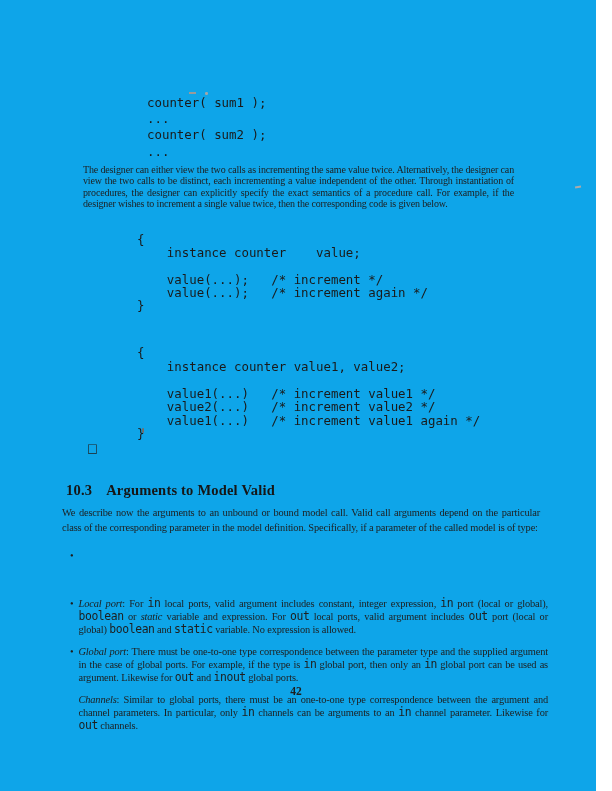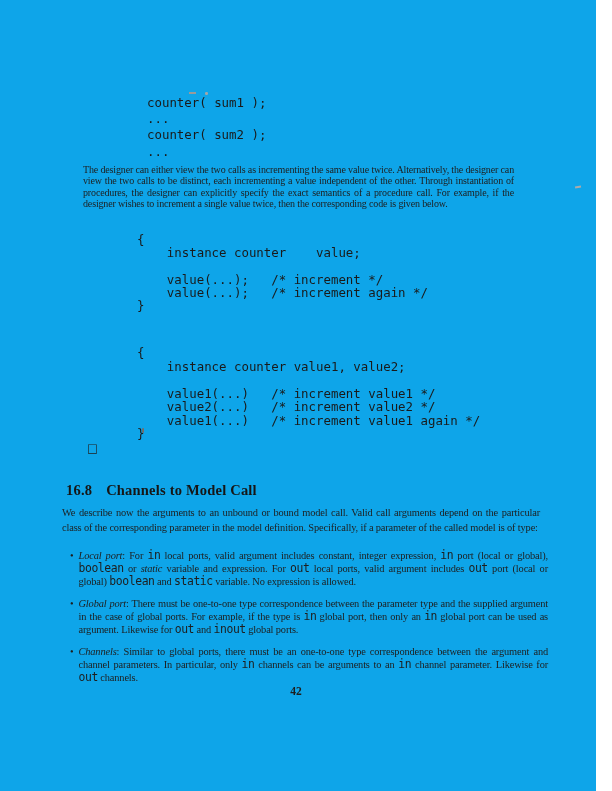--- a/index.html
+++ b/index.html
@@ -49,20 +49,21 @@
   .heading .num { margin-right: 14px; }
   
   .bullet { position: absolute; left: 70px; width: 478px; }
   .bullet .marker { position: absolute; left: 0; top: 1px; font-size: 10.4px; }
   .bullet .btext {
     margin-left: 8.5px;
     text-align: justify;
     font-size: 10.4px;
     line-height: 13.2px;
     letter-spacing: -0.15px;
+    margin-top: 48px;
   }
   #bullet1 { top: 549px; }
   #bullet2 { top: 597px; }
   #bullet3 { top: 645px; }
   .seg-i { font-style: italic; }
   .seg-m {
     font-family: "DejaVu Sans Mono", "Liberation Mono", monospace;
     font-size: 11.4px;
     line-height: 9px;
     letter-spacing: -0.4px;
@@ -121,21 +122,21 @@
   <pre class="code" id="code3">{
     instance counter value1, value2;
 
     value1(...)   /* increment value1 */
     value2(...)   /* increment value2 */
     value1(...)   /* increment value1 again */
 }</pre>
 
   <span id="endmark">□</span>
 
-  <h2 class="heading"><span class="num">16.8</span><span>Channels to Model Call</span></h2>
+  <h2 class="heading"><span class="num">10.3</span><span>Arguments to Model Valid</span></h2>
 
   <p class="para" id="para3">We describe now the arguments to an unbound or bound model call.  Valid call arguments depend on the particular class of the corresponding parameter in the model definition.  Specifically, if a parameter of the called model is of type:</p>
 
   <div class="bullet" id="bullet1">
     <span class="marker">•</span>
     <div class="btext"><span class="seg-i">Local port</span><span>: For </span><span class="seg-m">in</span><span> local ports, valid argument includes constant, integer expression, </span><span class="seg-m">in</span><span> port (local or global), </span><span class="seg-m">boolean</span><span> or </span><span class="seg-i">static</span><span> variable and expression. For </span><span class="seg-m">out</span><span> local ports, valid argument includes </span><span class="seg-m">out</span><span> port (local or global) </span><span class="seg-m">boolean</span><span> and </span><span class="seg-m">static</span><span> variable. No expression is allowed.</span></div>
   </div>
 
   <div class="bullet" id="bullet2">
     <span class="marker">•</span>

